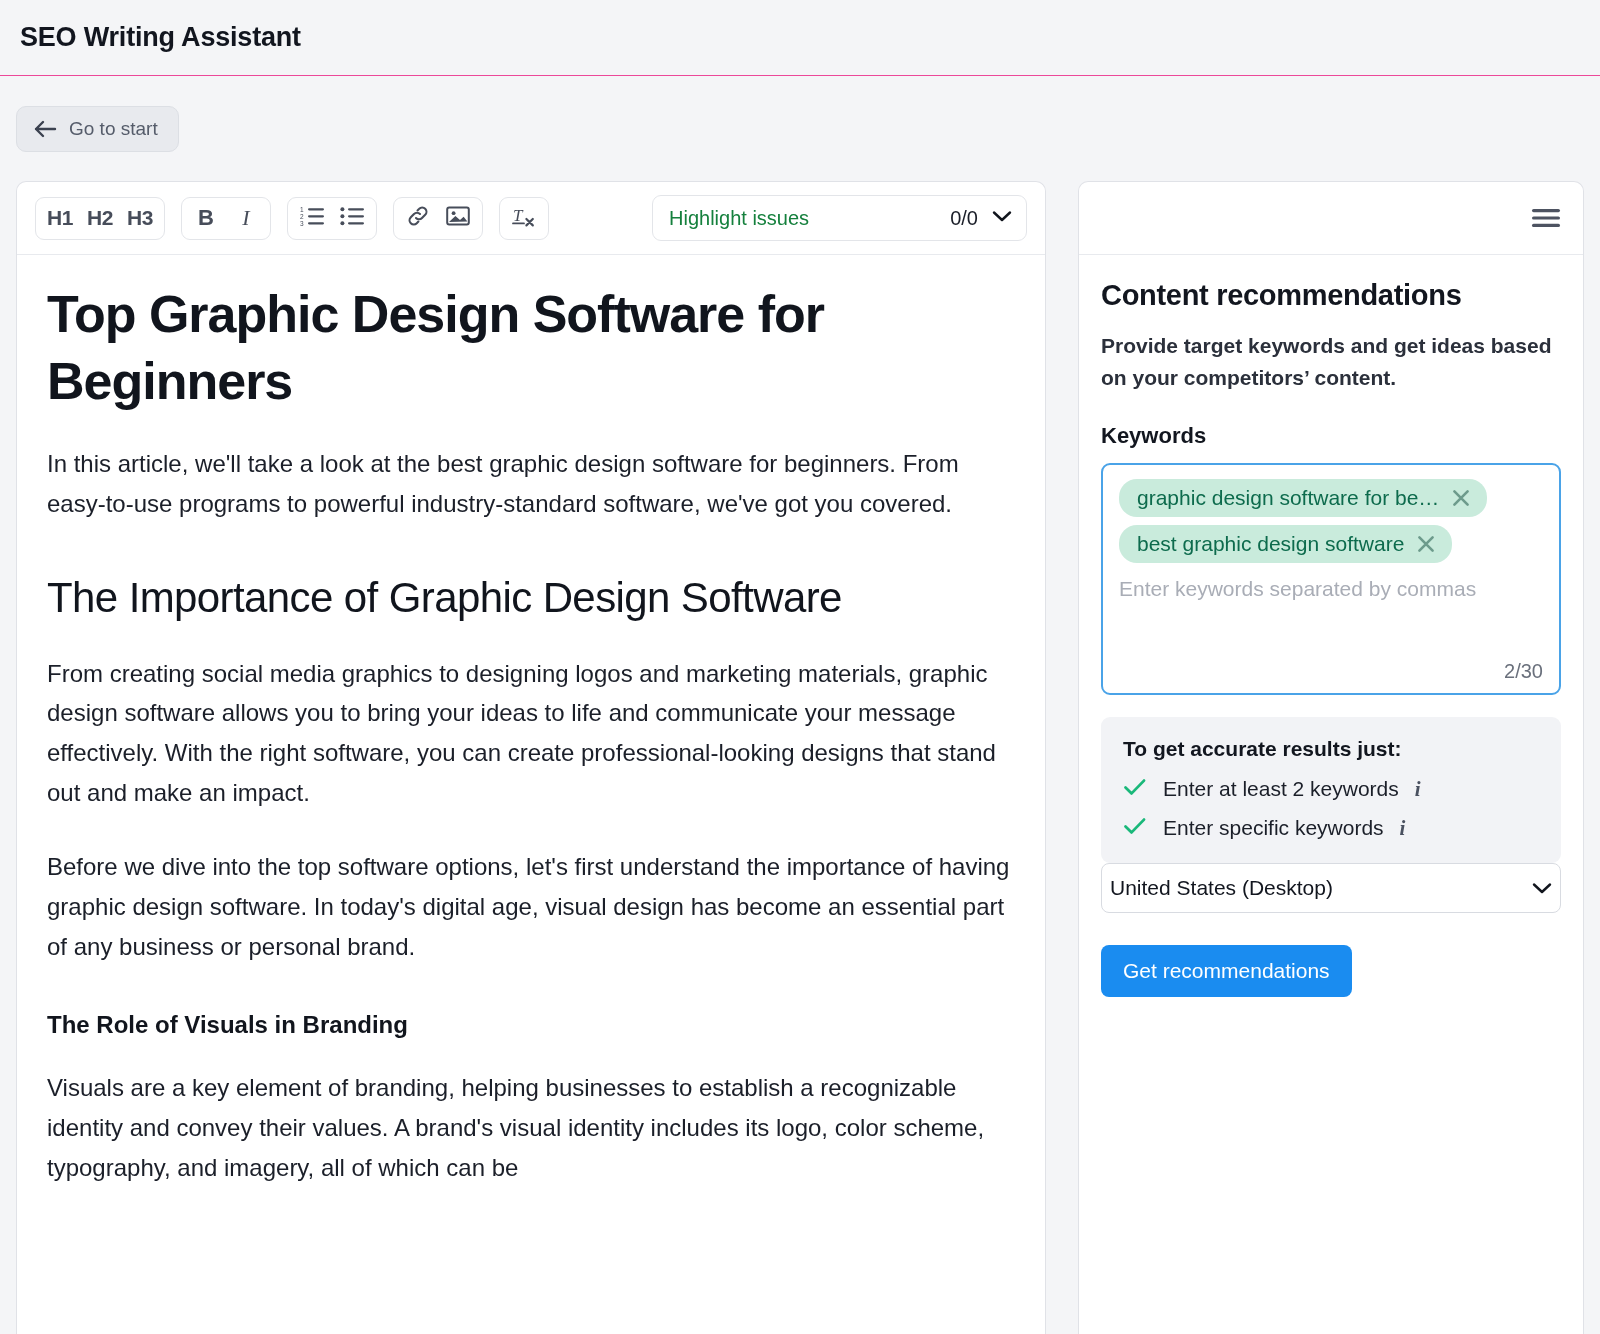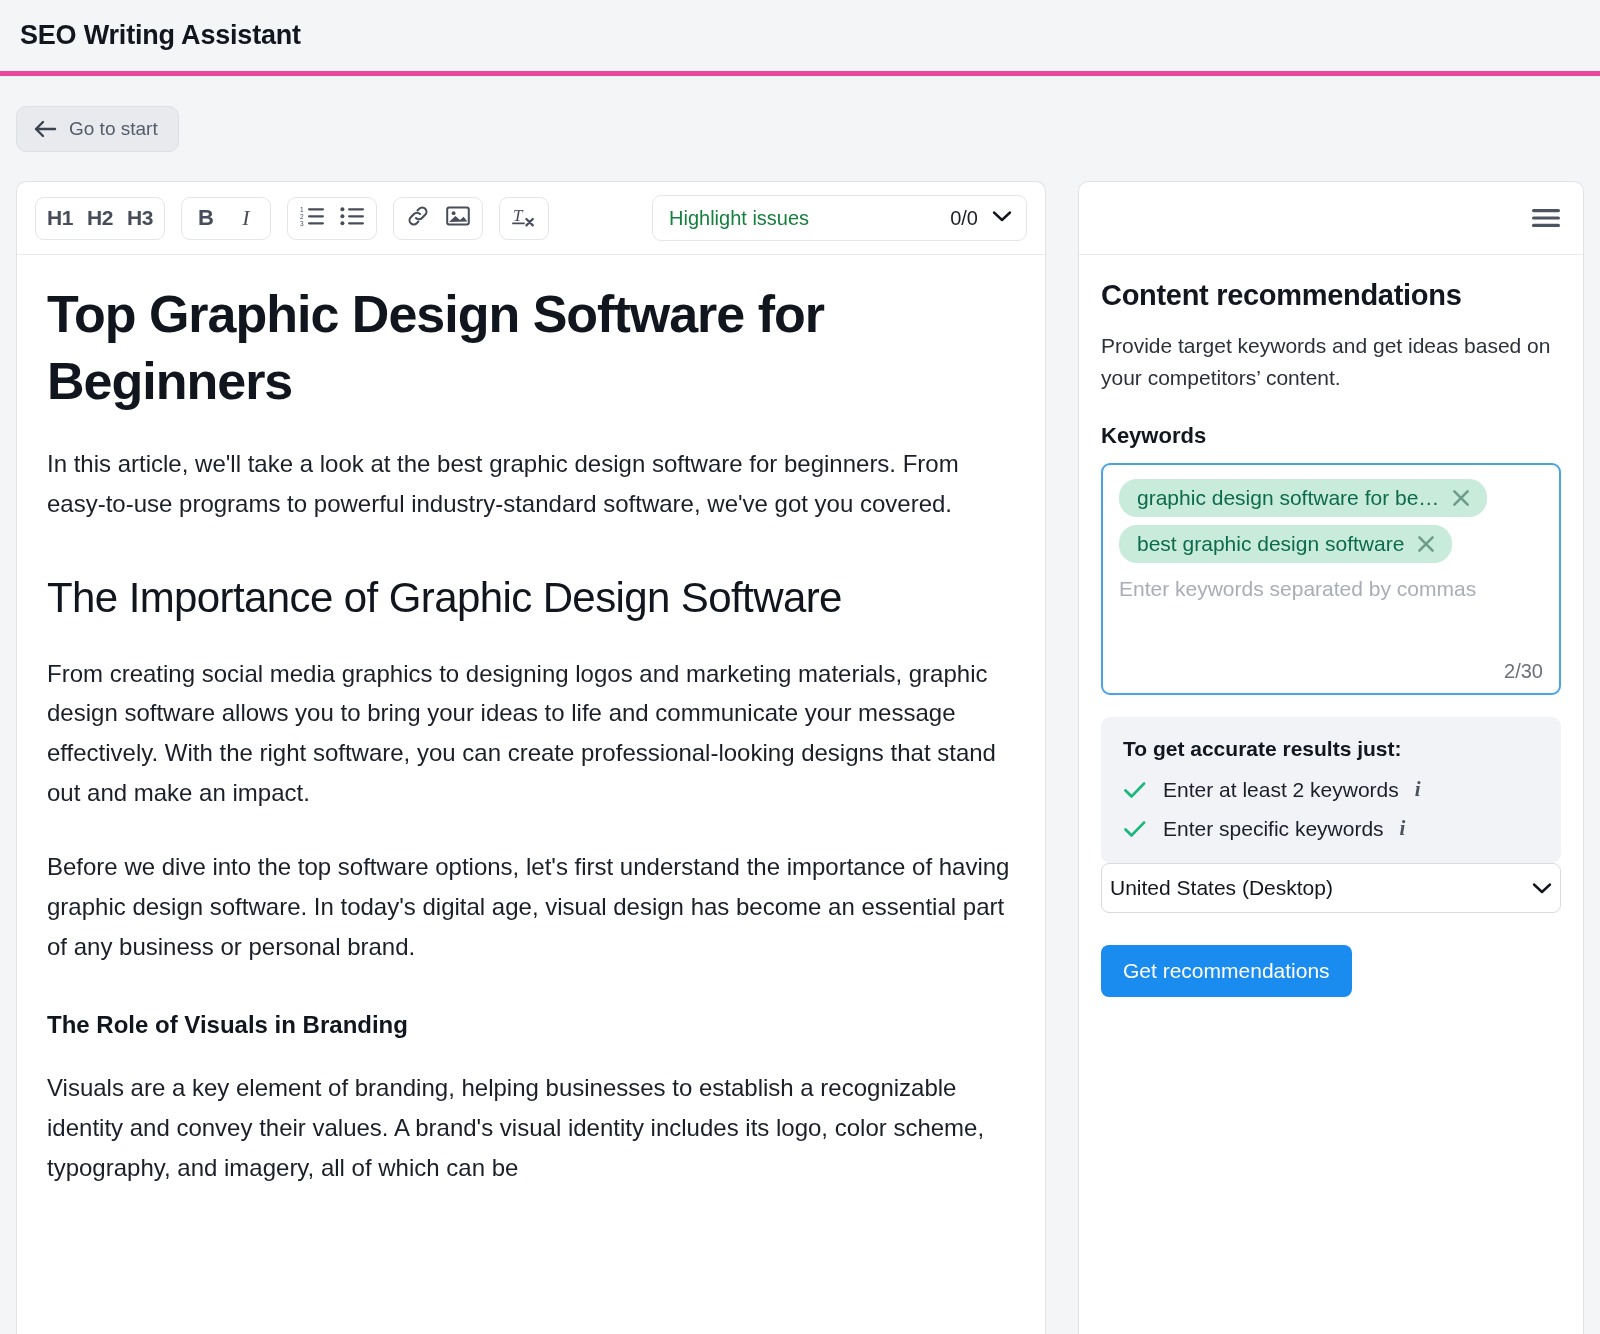--- a/index.html
+++ b/index.html
@@ -8,21 +8,21 @@
     width: 1600px; height: 1334px;
     background: #f4f5f7;
     font-family: "Liberation Sans", sans-serif;
     overflow: hidden;
   }
 
   
   .app-header {
     height: 76px;
     background: #f4f5f7;
-    border-bottom: 5px solid #ec4899;
+    border-bottom: 1px solid #ec4899;
     display: flex;
     align-items: center;
     padding: 0 20px;
   }
   .app-title {
     font-size: 27px;
     font-weight: bold;
     color: #12161f;
     letter-spacing: -0.2px;
   }
@@ -196,20 +196,21 @@
     font-weight: bold;
     color: #12161f;
     margin: 0 0 18px 0;
     letter-spacing: -0.3px;
   }
   .side-desc {
     font-size: 21px;
     line-height: 1.5;
     color: #2b303b;
     margin: 0 0 30px 0;
+    font-weight: bold;
   }
   .field-label {
     font-size: 22px;
     font-weight: bold;
     color: #12161f;
     margin: 0 0 14px 0;
   }
 
   .kw-box {
     border: 2px solid #4aa3e8;
@@ -254,21 +255,21 @@
     padding: 20px 22px 22px 22px;
   }
   .tips-title {
     font-size: 21px;
     font-weight: bold;
     color: #12161f;
     margin-bottom: 16px;
   }
   .tip-row {
     display: flex;
-    align-items: center;
+    align-items: flex-start;
     gap: 16px;
     margin-top: 14px;
   }
   .tip-check { display: block; line-height: 0; }
   .tip-text { font-size: 21px; color: #1b1f29; }
   .tip-info {
     font-family: "Liberation Serif", serif;
     font-style: italic;
     font-size: 21px;
     font-weight: bold;

